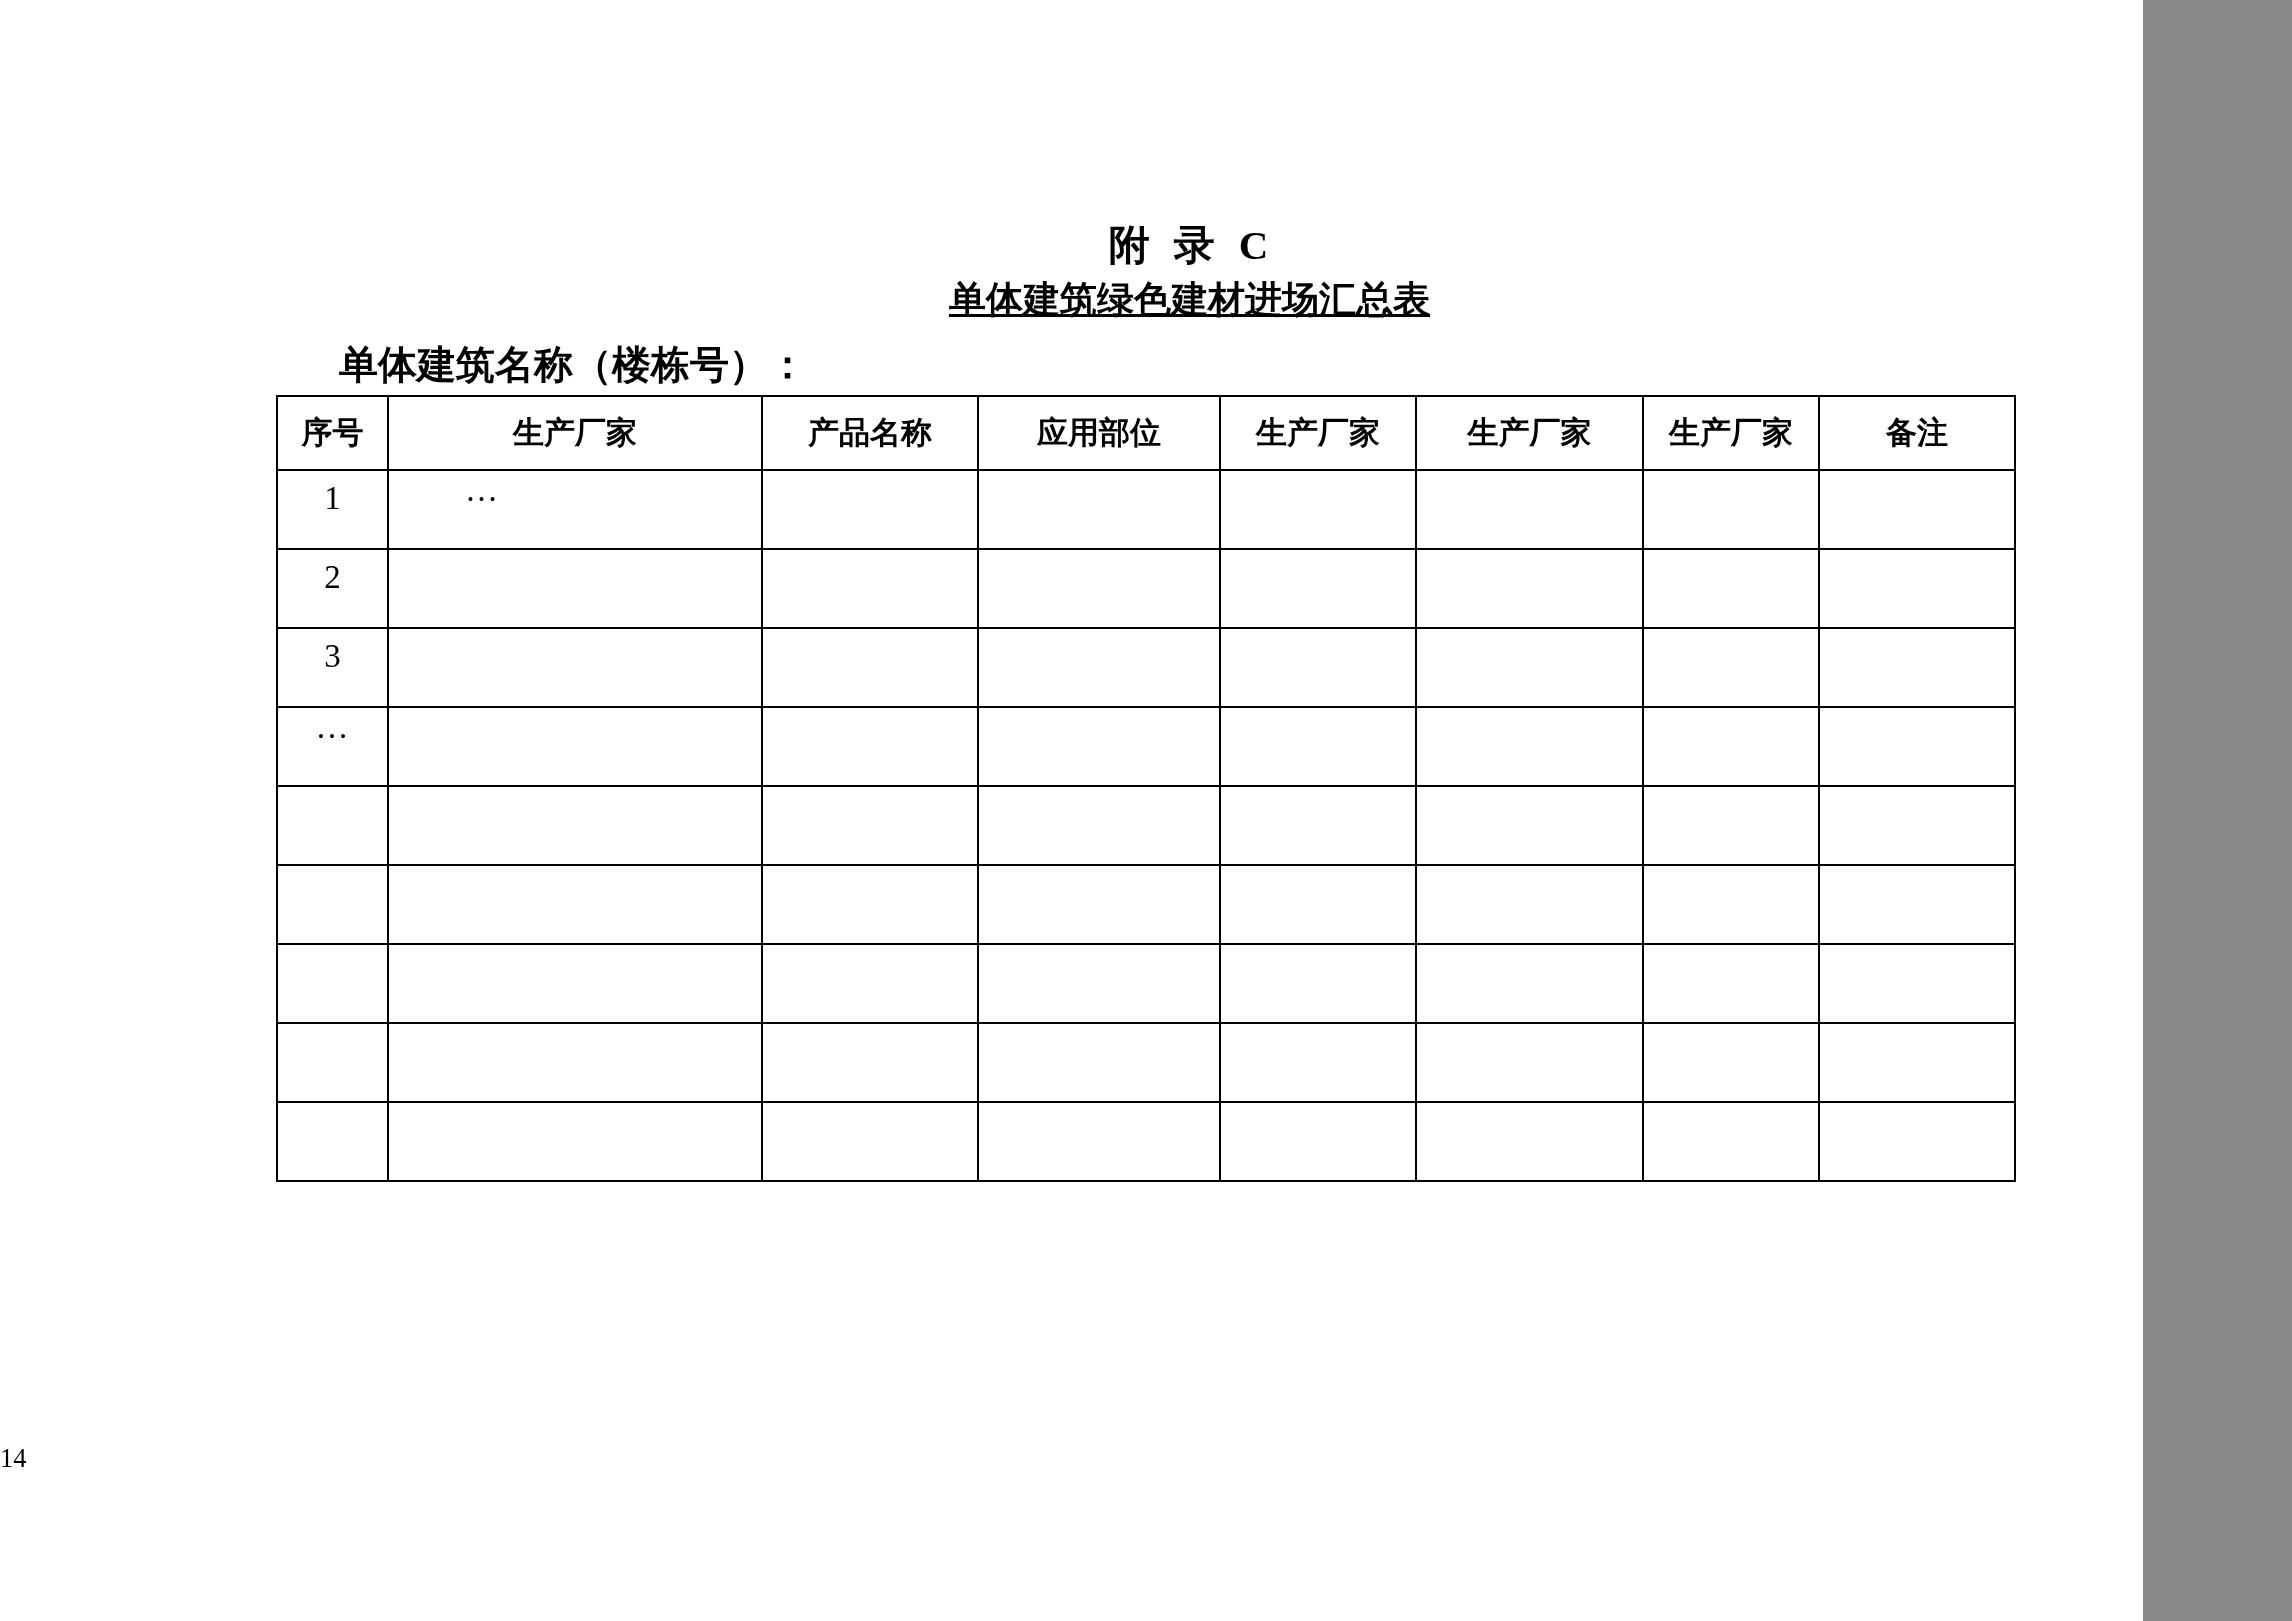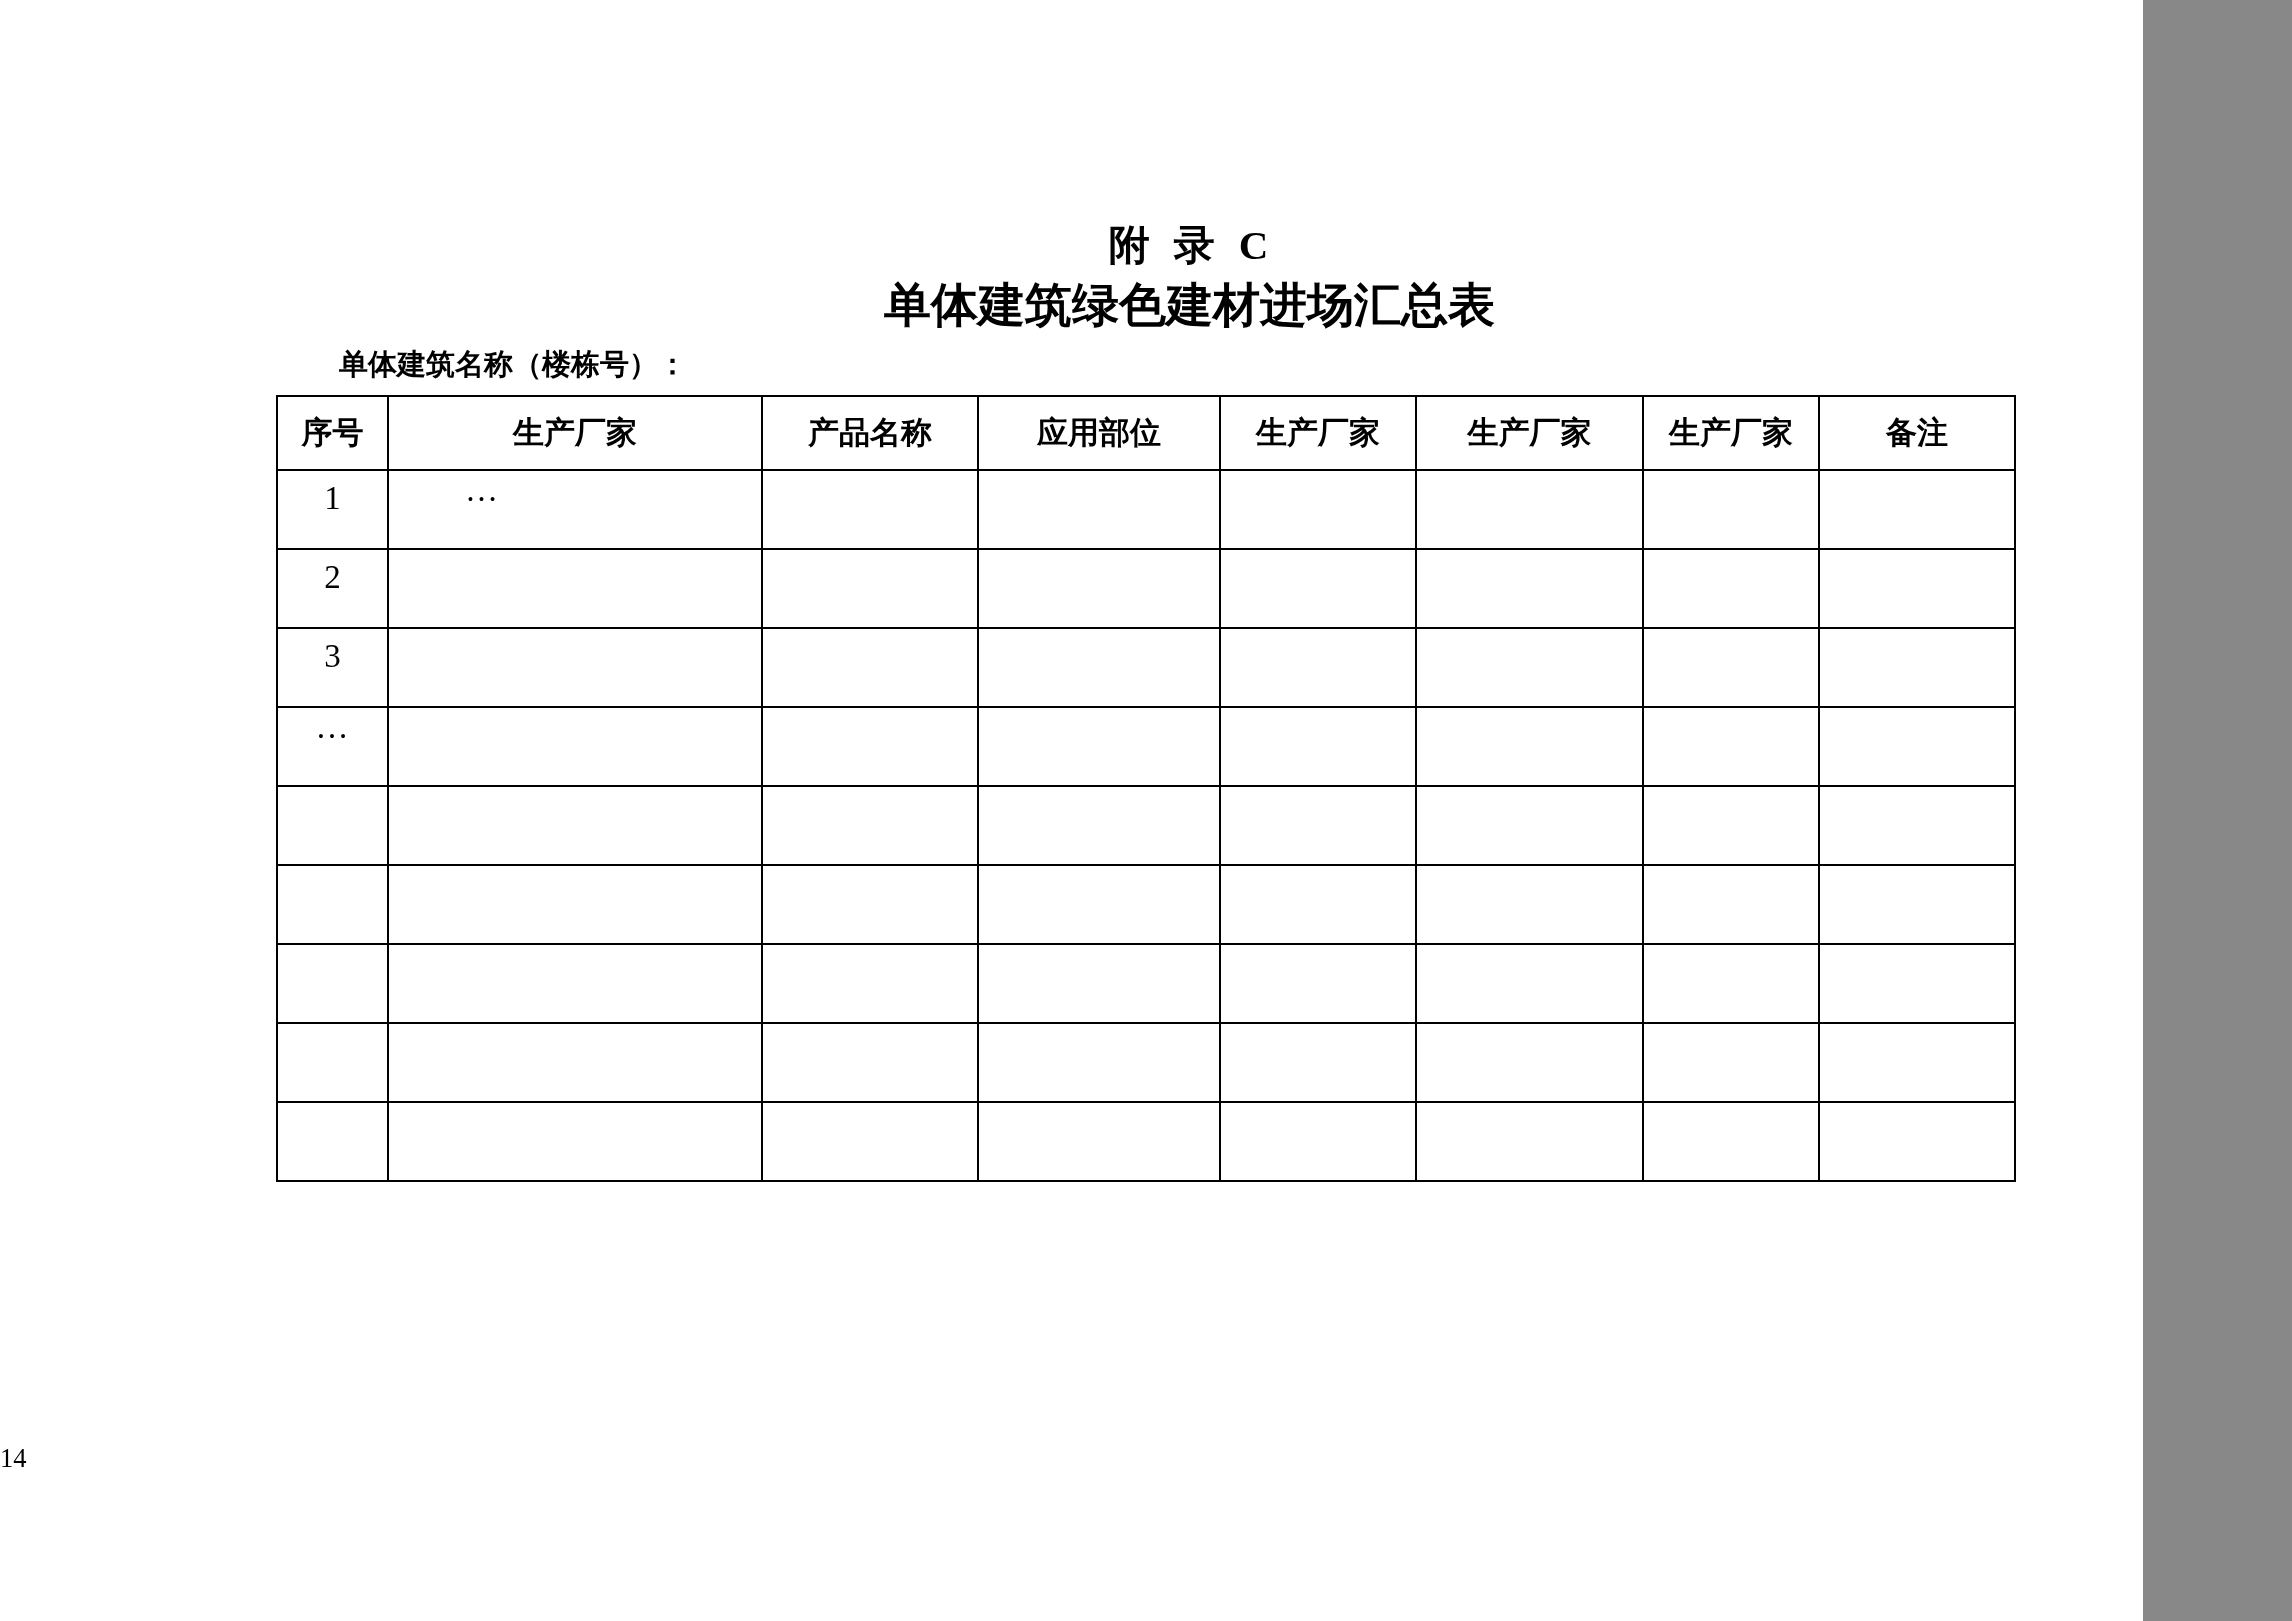--- a/index.html
+++ b/index.html
@@ -22,30 +22,31 @@
     text-align: center;
   }
   .doc-title {
     font-size: 41px;
     font-weight: bold;
     line-height: 51px;
     word-spacing: 9.8px;
     letter-spacing: 2px;
   }
   .doc-subtitle {
-    font-size: 47px;
+    font-size: 37px;
     font-weight: bold;
     line-height: 53px;
-    margin-top: 8px;
+    margin-top: 2px;
+    text-decoration: underline;
   }
   .form-label {
     position: absolute;
     left: 339px;
     top: 345px;
-    font-size: 29px;
+    font-size: 39px;
     font-weight: bold;
     line-height: 39px;
   }
   table.materials {
     position: absolute;
     left: 276px;
     top: 395px;
     width: 1739px;
     border-collapse: collapse;
     table-layout: fixed;

